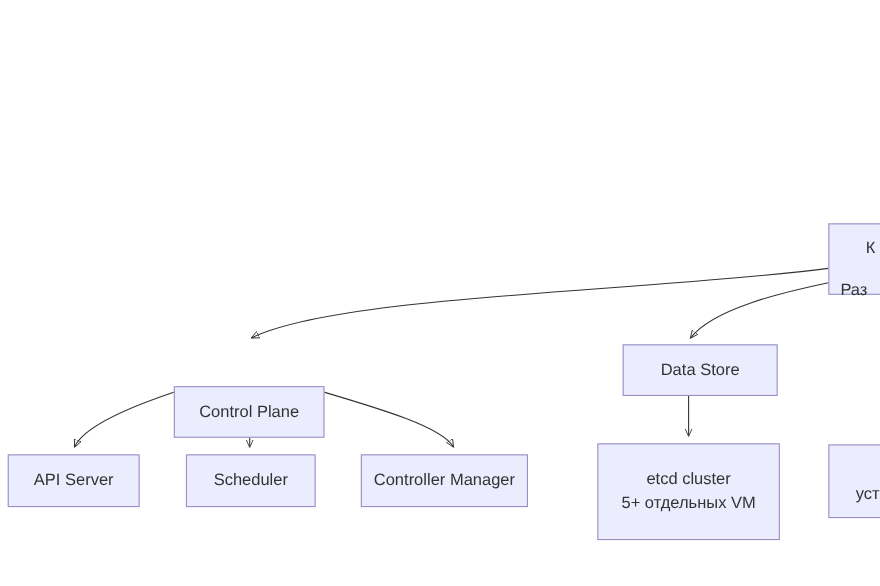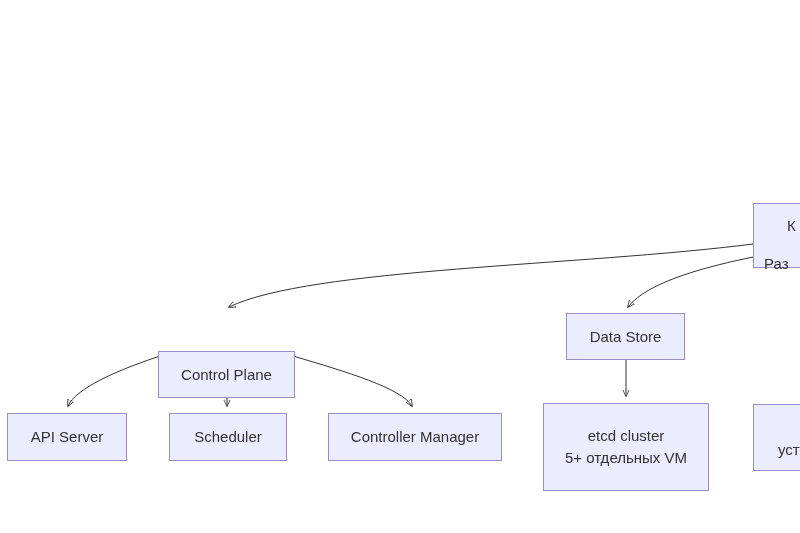--- a/index.html
+++ b/index.html
@@ -63,33 +63,33 @@
 
   <div class="node partial" style="left:753px; top:203px; width:220px; height:65px;">
     <span class="frag" style="left:33px; top:14px;">К</span>
     <span class="frag" style="left:10px; top:36px;margin-top:16px;">Раз</span>
   </div>
 
   <div class="node" style="left:158px; top:313px; width:137px; height:47px;margin-top:38px;">
     <span>Control Plane</span>
   </div>
 
-  <div class="node" style="left:566px; top:313px; width:119px; height:47px;">
+  <div class="node" style="left:566px; top:313px; width:141px; height:47px;">
     <span>Data Store</span>
   </div>
 
   <div class="node" style="left:169px; top:413px; width:118px; height:48px;">
     <span>Scheduler</span>
   </div>
 
   <div class="node" style="left:7px; top:413px; width:120px; height:48px;">
     <span>API Server</span>
   </div>
 
-  <div class="node" style="left:328px; top:413px; width:174px; height:48px;">
+  <div class="node" style="left:328px; top:413px; width:152px; height:48px;">
     <span>Controller Manager</span>
   </div>
 
   <div class="node" style="left:543px; top:403px; width:166px; height:88px;">
     <span>etcd cluster</span>
     <span>5+ отдельных VM</span>
   </div>
 
   <div class="node partial" style="left:753px; top:404px; width:220px; height:67px;">
     <span class="frag" style="left:24px; top:37px;">уста</span>

